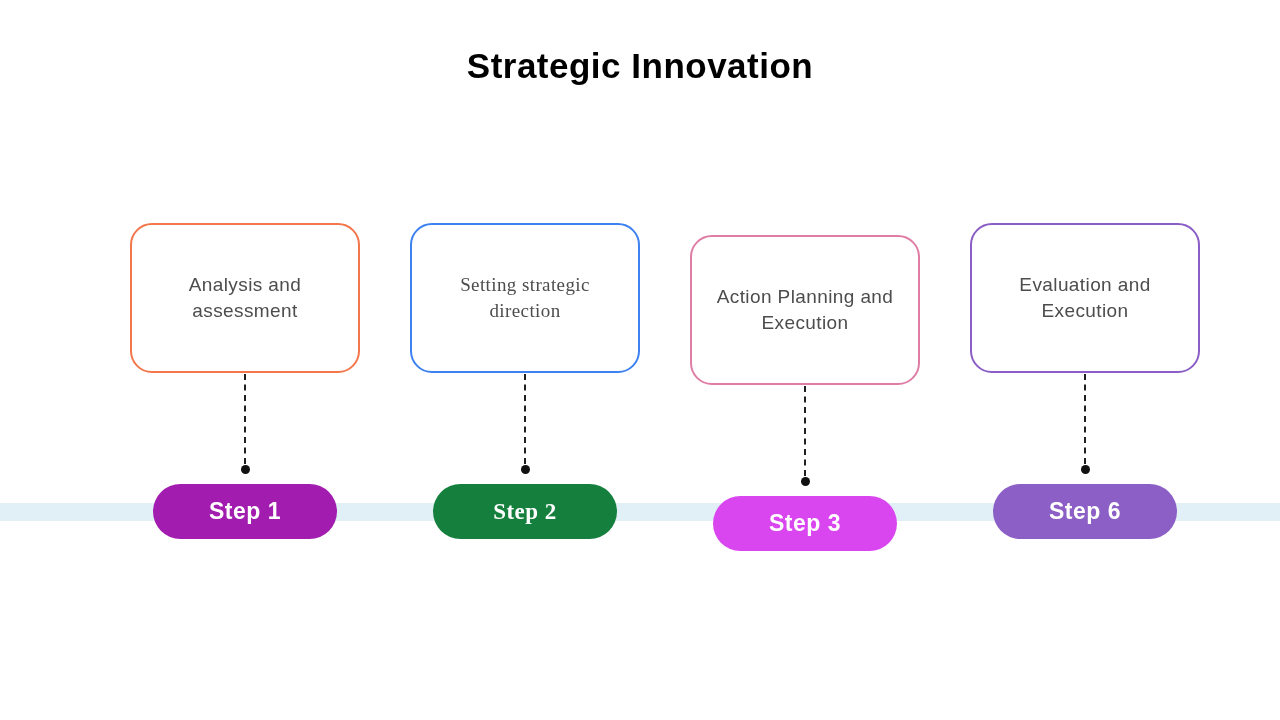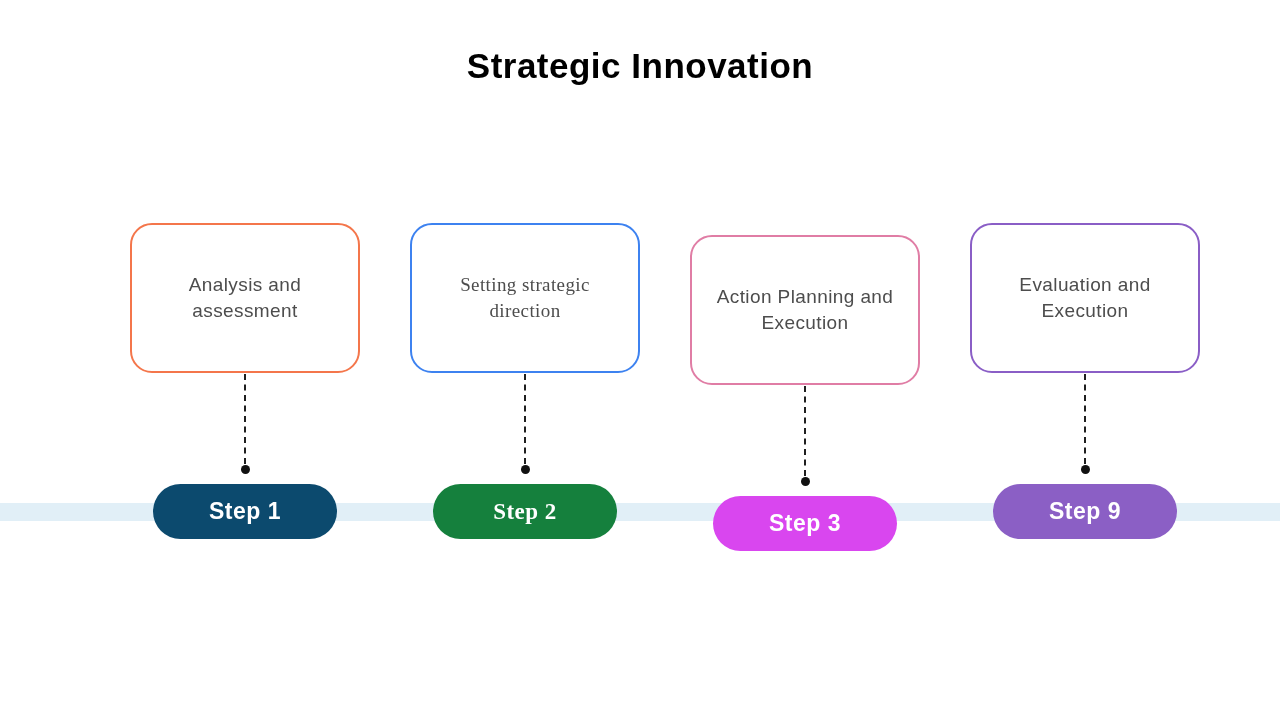--- a/index.html
+++ b/index.html
@@ -101,21 +101,21 @@
   <div class="title">Strategic Innovation</div>
 
   <div class="band" style="background-color: rgb(225, 239, 247);"></div>
 
   <div class="step-col col-0">
     <div class="card" style="border-color: rgb(244, 118, 75);">
       <div class="card-label">Analysis and assessment</div>
     </div>
     <div class="connector" style="border-left-color: rgb(31, 31, 31);"></div>
     <div class="connector-dot" style="background-color: rgb(17, 17, 17);"></div>
-    <div class="pill" style="background-color: #0c4a6e;">
+    <div class="pill" style="background-color: #a21caf;">
       <div class="pill-label">Step 1</div>
     </div>
   </div>
 
   <div class="step-col col-1">
     <div class="card" style="border-color: rgb(61, 130, 240);">
       <div class="card-label">Setting strategic direction</div>
     </div>
     <div class="connector" style="border-left-color: rgb(31, 31, 31);"></div>
     <div class="connector-dot" style="background-color: rgb(17, 17, 17);"></div>
@@ -135,17 +135,17 @@
     </div>
   </div>
 
   <div class="step-col col-3">
     <div class="card" style="border-color: rgb(138, 94, 198);">
       <div class="card-label">Evaluation and Execution</div>
     </div>
     <div class="connector" style="border-left-color: rgb(31, 31, 31);"></div>
     <div class="connector-dot" style="background-color: rgb(17, 17, 17);"></div>
     <div class="pill" style="background-color: rgb(139, 95, 197);">
-      <div class="pill-label">Step 9</div>
+      <div class="pill-label">Step 6</div>
     </div>
   </div>
 
 </div>
 
 </body></html>

